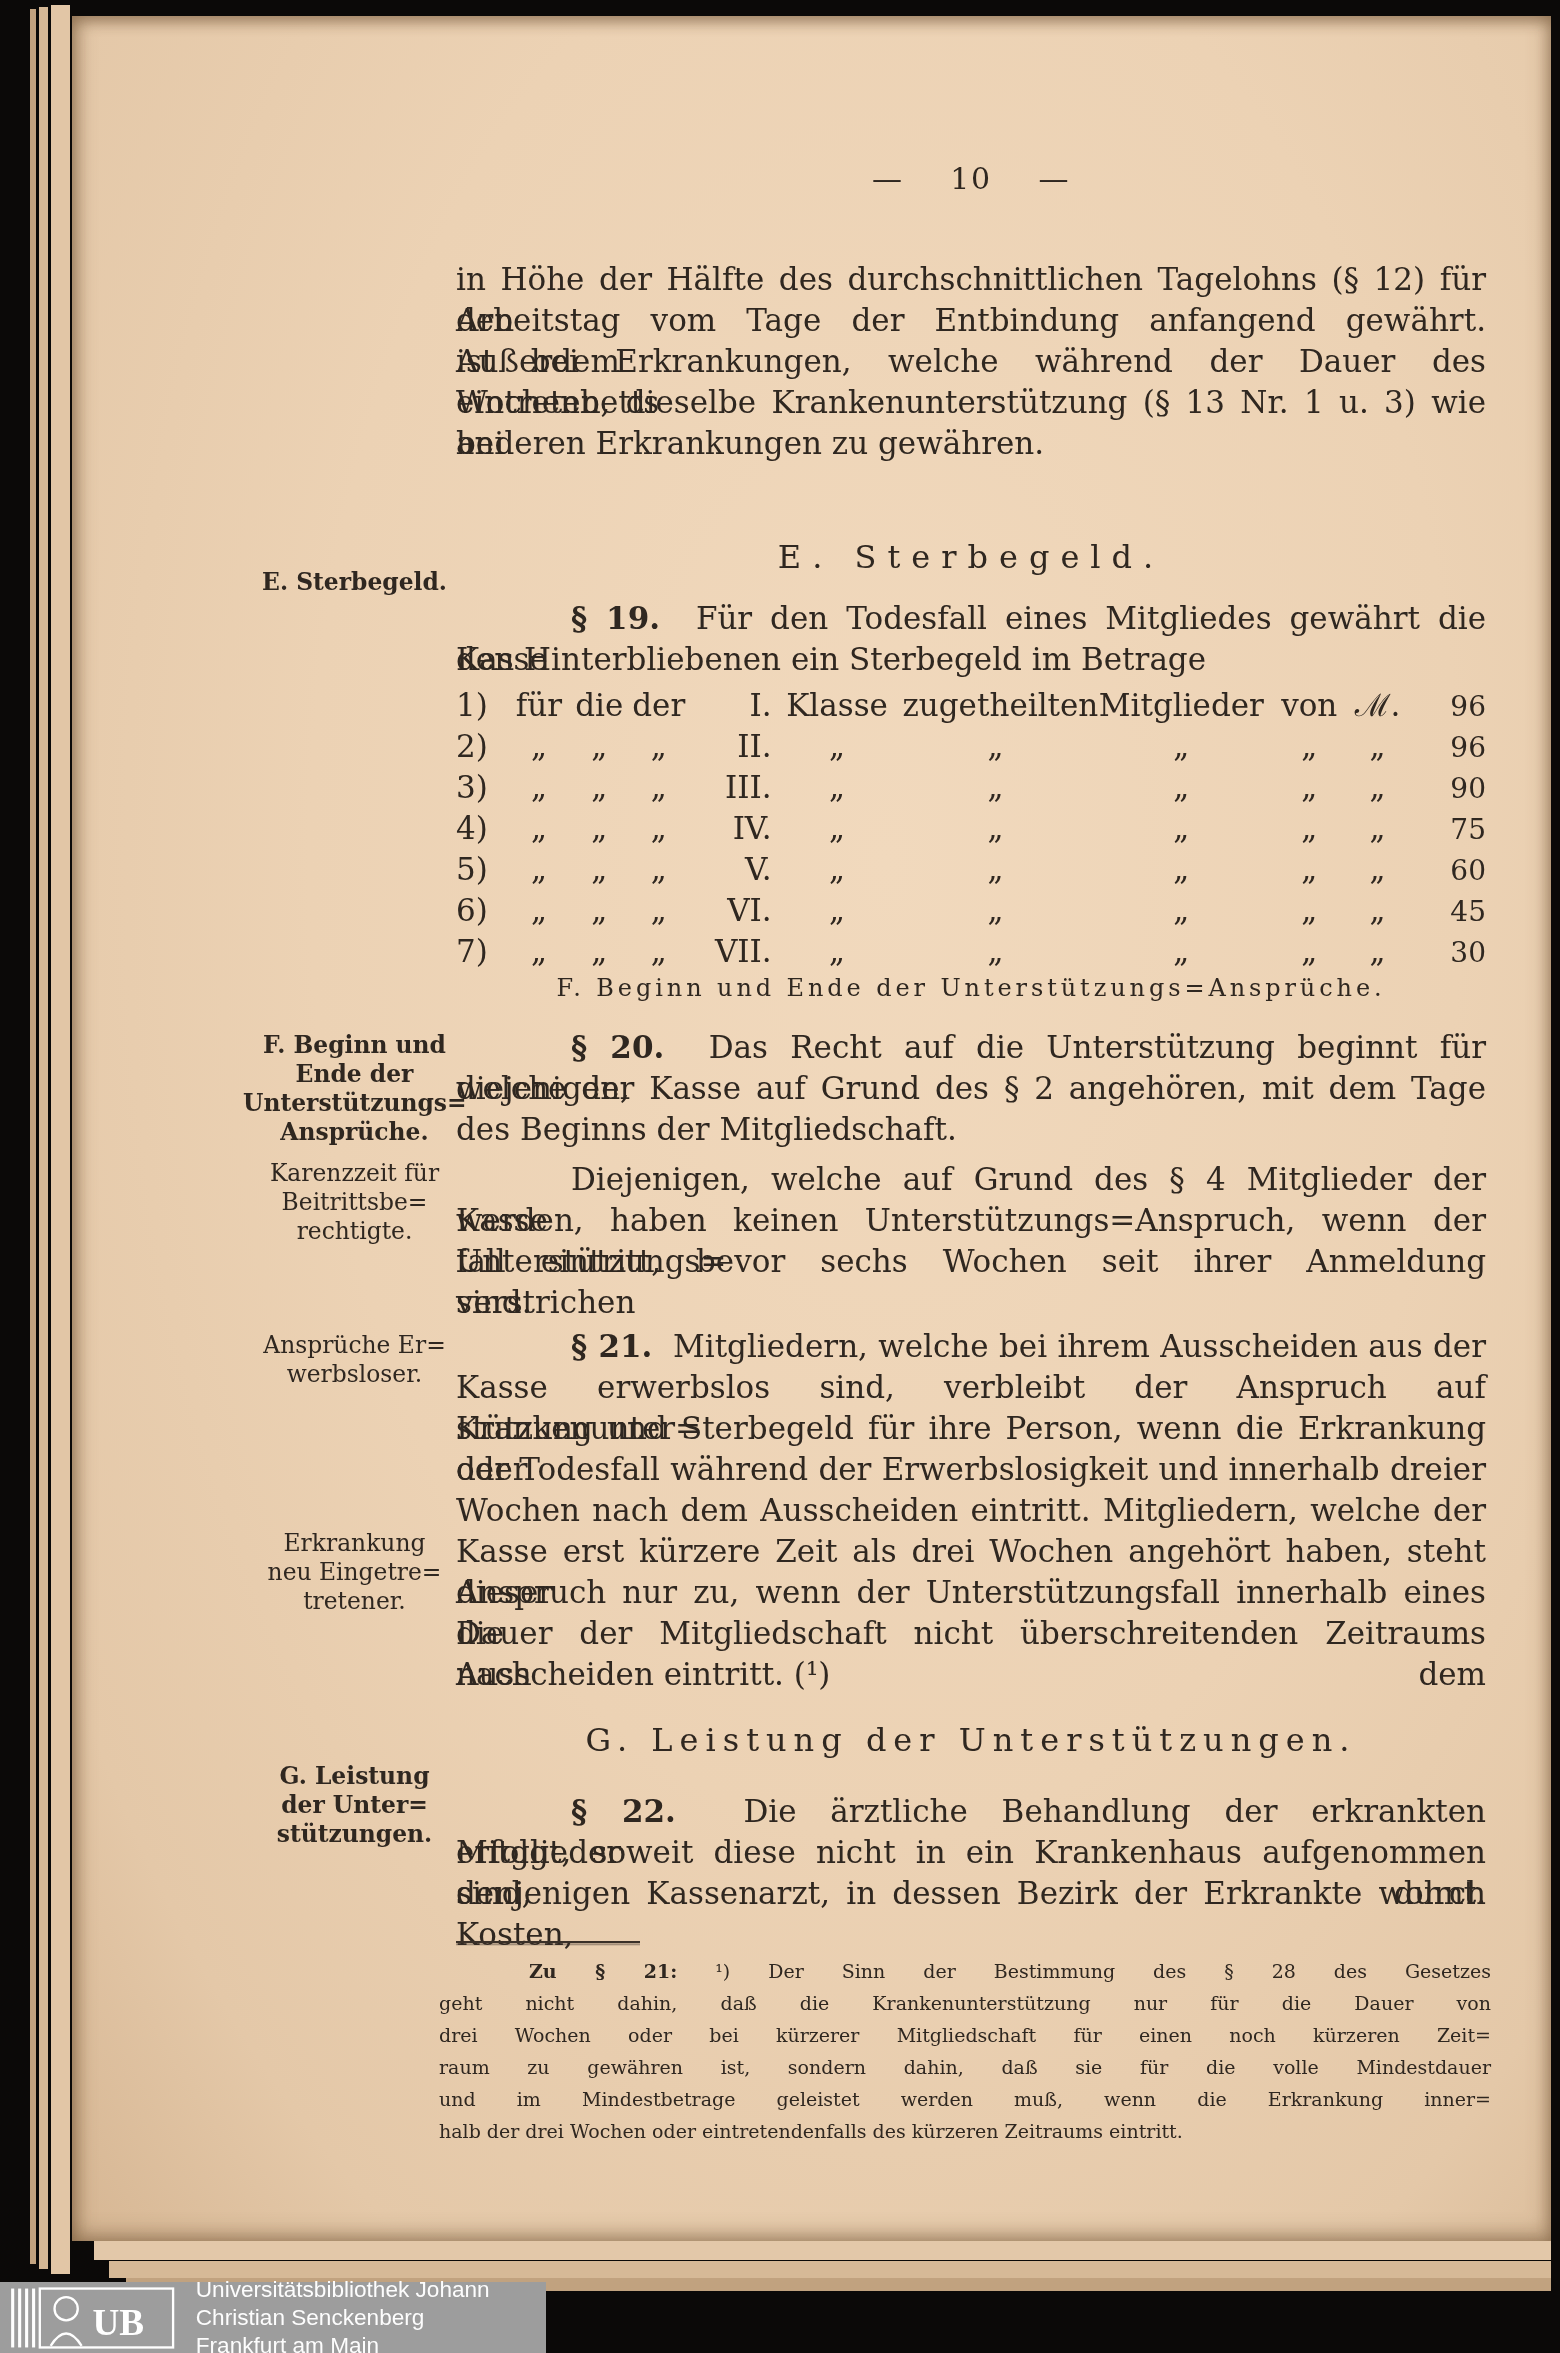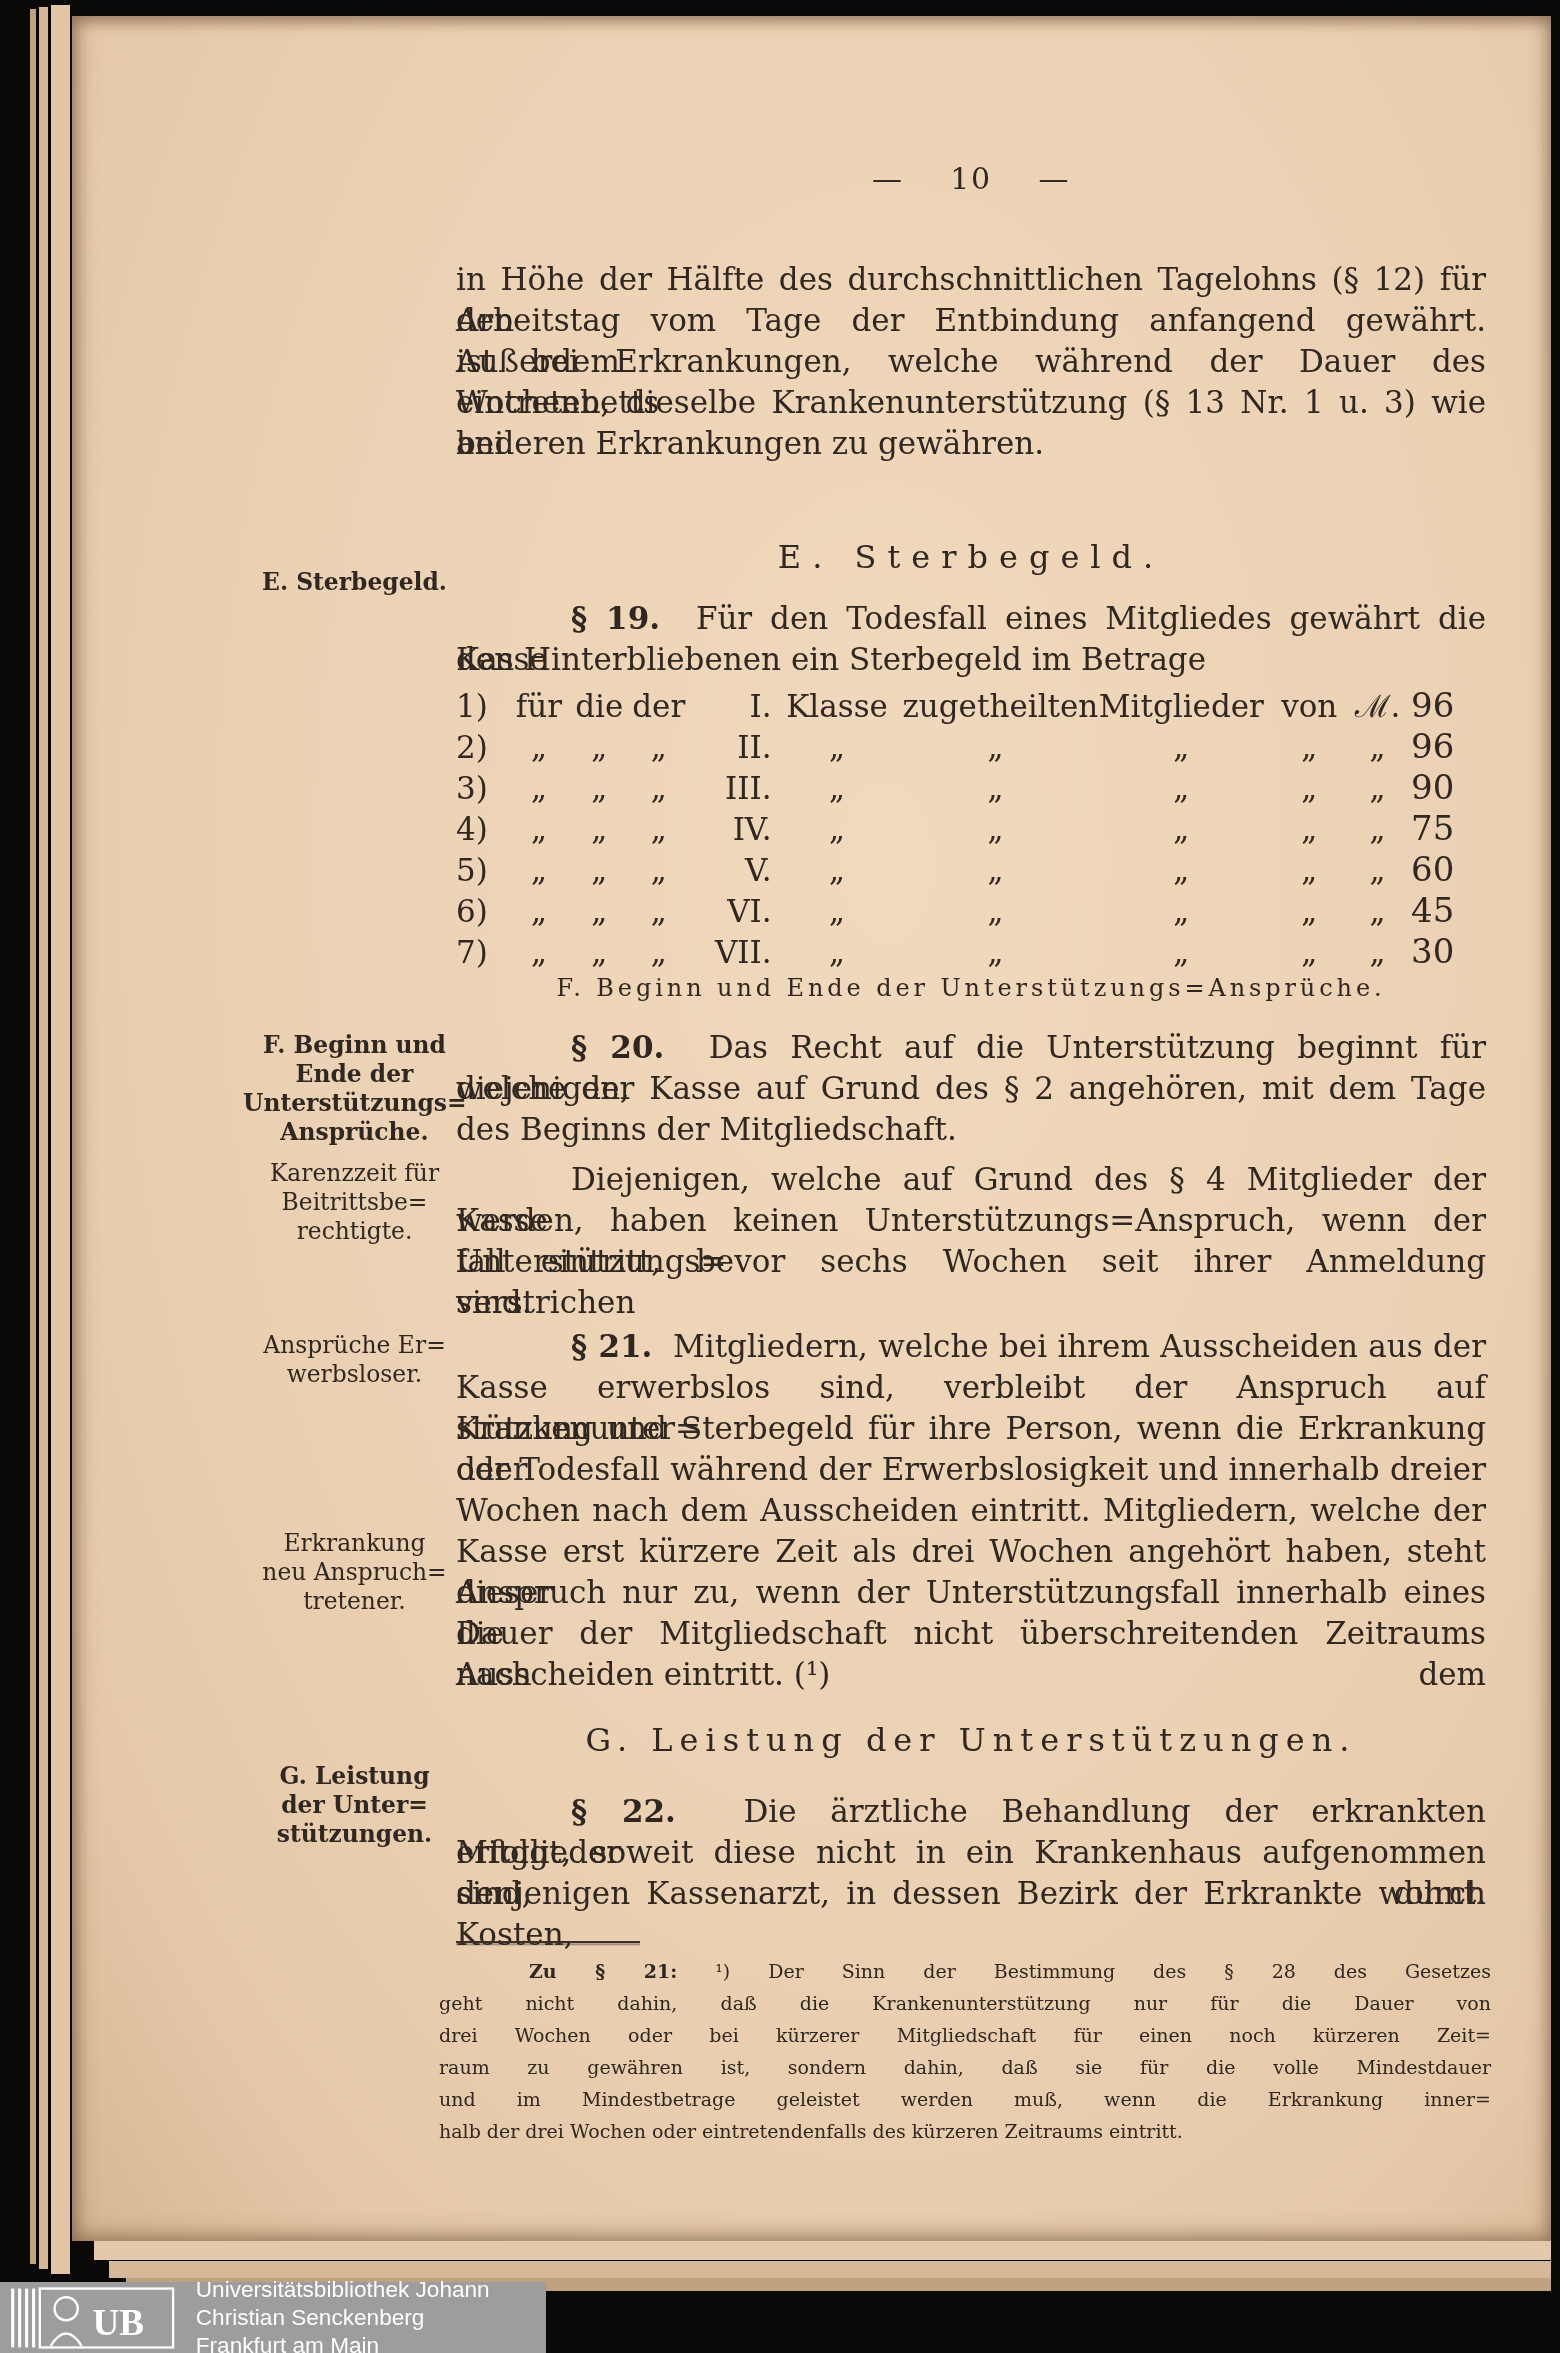--- a/index.html
+++ b/index.html
@@ -39,21 +39,21 @@
   .c0{width:50px;text-align:left;}
   .c1{width:66px;text-align:center;}
   .c2{width:55px;text-align:center;}
   .c3{width:64px;text-align:center;}
   .c4{width:81px;text-align:right;}
   .c5{width:131px;text-align:center;}
   .c6{width:186px;text-align:center;}
   .c7{width:186px;text-align:center;}
   .c8{width:70px;text-align:center;}
   .c9{width:67px;text-align:center;}
-  .c10{width:75px;font-size:34px;}
+  .c10{width:75px;text-align:right;font-size:28px;}
   
   .rule{top:1941px;left:456px;width:184px;height:2.3px;background:#3a3028;box-shadow:0 2.3px 0 rgba(58,48,40,.4);}
   .fn{left:439px;width:1052px;}
   .fline{height:32px;line-height:32px;font-size:19px;white-space:nowrap;}
   .fj{white-space:normal;text-align:justify;text-align-last:justify;}
   .find{text-indent:90px;}
   
   .libbar{position:absolute;left:0;top:2282px;width:546px;height:72px;background:#9d9d9d;
           display:flex;align-items:center;z-index:5;font-family:"Liberation Sans","DejaVu Sans",sans-serif;}
   .libtext{color:#fdfdfd;font-size:22.6px;line-height:28px;margin-left:19px;}
@@ -211,21 +211,21 @@
     <div class="line j">fall eintritt, bevor sechs Wochen seit ihrer Anmeldung verstrichen</div>
     <div class="line">sind.</div>
   </div>
 
   <div class="abs margin" style="top:1331px">
     <div>Ansprüche Er=</div>
     <div>werbsloser.</div>
   </div>
   <div class="abs margin" style="top:1529px">
     <div>Erkrankung</div>
-    <div>neu Anspruch=</div>
+    <div>neu Eingetre=</div>
     <div>tretener.</div>
   </div>
   <div class="abs col" style="top:1326px">
     <div class="line j ind"><b>§ 21.</b>&nbsp; <span>Mitgliedern, welche bei ihrem Ausscheiden aus der</span></div>
     <div class="line j">Kasse erwerbslos sind, verbleibt der Anspruch auf Krankenunter=</div>
     <div class="line j">stützung und Sterbegeld für ihre Person, wenn die Erkrankung oder</div>
     <div class="line j">der Todesfall während der Erwerbslosigkeit und innerhalb dreier</div>
     <div class="line j">Wochen nach dem Ausscheiden eintritt.  Mitgliedern, welche der</div>
     <div class="line j">Kasse erst kürzere Zeit als drei Wochen angehört haben, steht dieser</div>
     <div class="line j">Anspruch nur zu, wenn der Unterstützungsfall innerhalb eines die</div>

